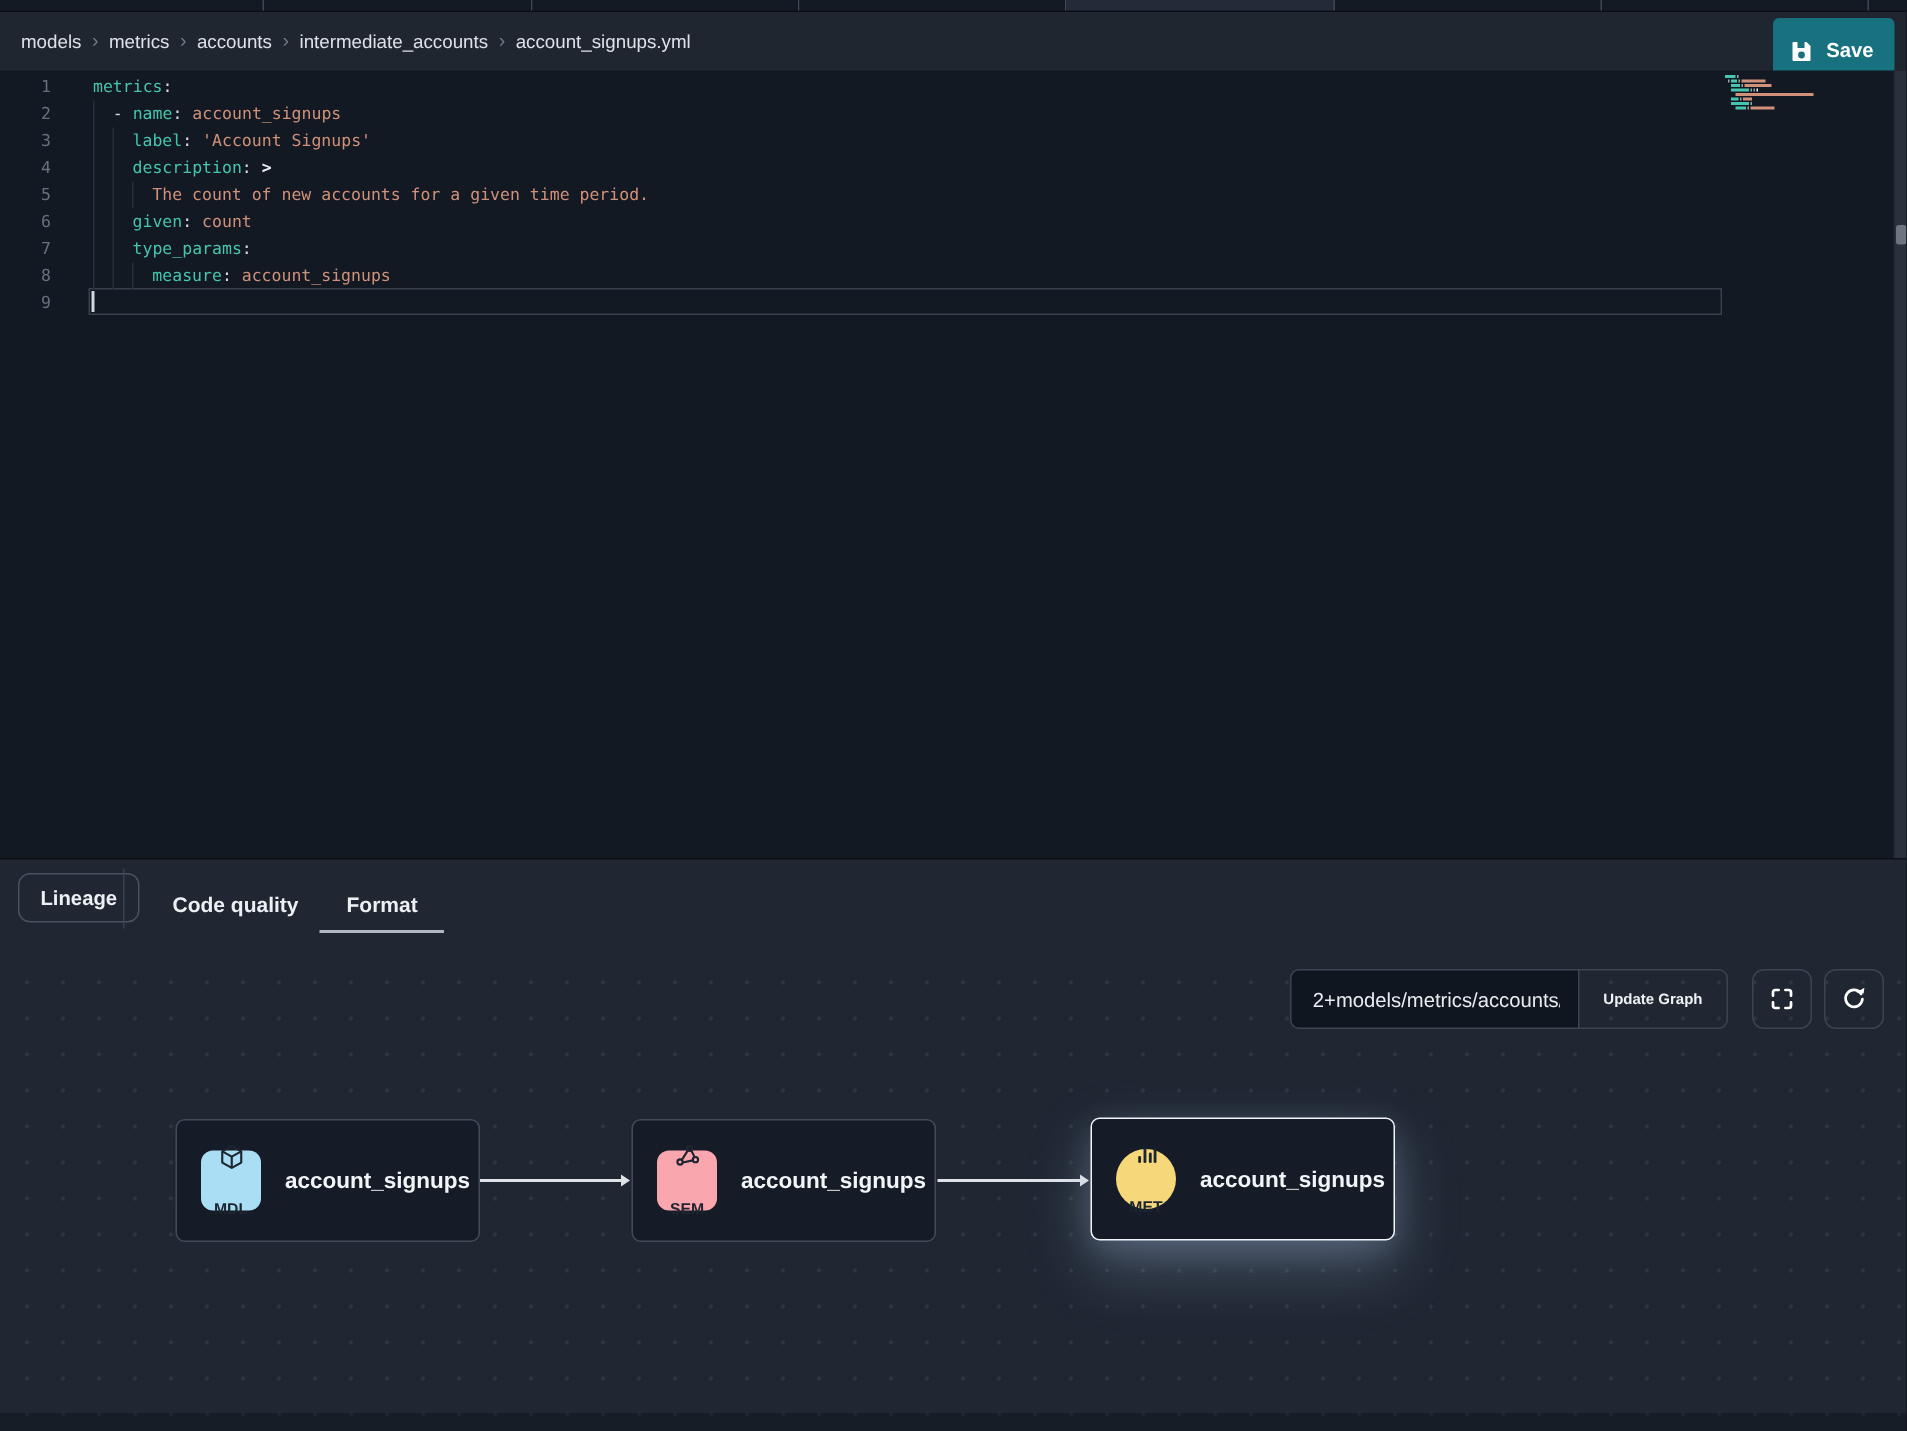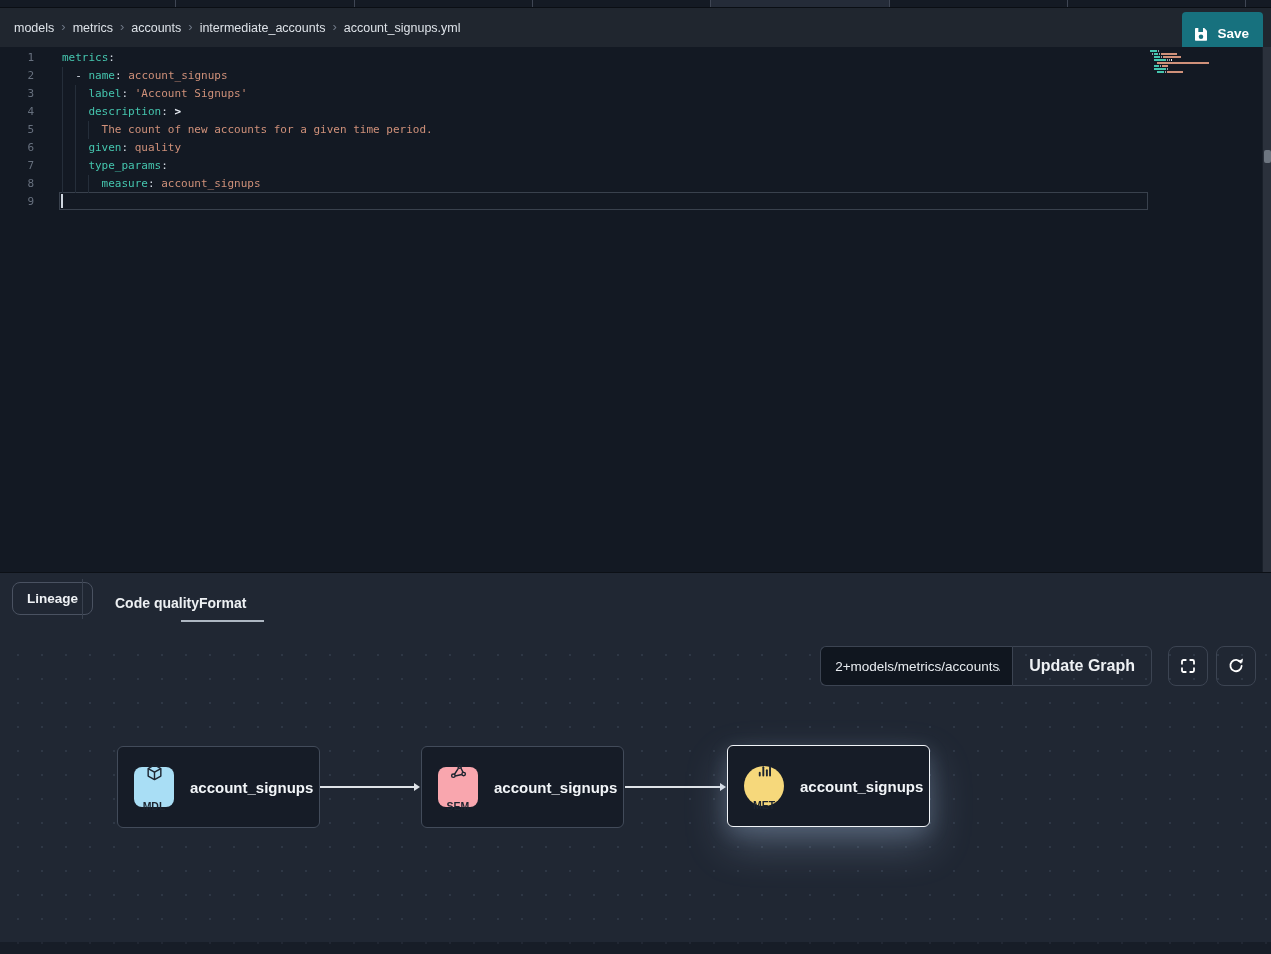--- a/index.html
+++ b/index.html
@@ -52,36 +52,36 @@
     background:#6d7580; border-radius:2px; }
 
   
   .panel { position:absolute; left:0; top:572px; width:1271px; height:382px;
     background:#202733; border-top:1px solid #0c1016; }
   .panel-tabs { position:relative; height:60px; }
   .format-btn { position:absolute; left:12px; top:9px; height:33px; padding:0 14px;
     background:transparent; color:#eef1f4; border:1px solid #4a5261; border-radius:8px;
     font-size:13.5px; font-weight:600; font-family:"Liberation Sans", sans-serif; cursor:pointer; }
   .vdiv { position:absolute; left:82px; top:6px; height:40px; width:1px; background:#39414f; }
-  #tabs { position:absolute; left:115px; top:0; height:60px; display:flex; }
+  #tabs { position:absolute; left:115px; top:0; height:60px; display:flex; gap:32px; }
   .tab { position:relative; height:60px; display:flex; align-items:center;
     font-size:14px; font-weight:600; color:#edf0f3; cursor:pointer; }
   .tab.active::after { content:""; position:absolute; left:-18px; right:-18px; bottom:11px;
     height:2.5px; background:#aeb7c2; }
 
   
   .graph { position:absolute; left:0; top:60px; width:1271px; height:322px;
     background-image:radial-gradient(circle, #2e3745 1px, transparent 1.4px);
     background-size:24px 24px; background-position:6px 10px; }
   .controls { position:absolute; top:13px; right:15px; display:flex; align-items:center; }
   .selector { width:192px; height:40px; background:#10161f; border:1px solid #3c4452;
     border-right:none; border-radius:6px 0 0 6px; color:#e8ecf0; font-size:13.5px;
     padding:0 12px 0 14px; font-family:"Liberation Sans", sans-serif; outline:none; }
   .update-btn { height:40px; padding:0 16px; background:transparent; color:#eef1f4;
-    border:1px solid #3c4452; border-radius:0 6px 6px 0; font-size:16px; font-weight:600;
+    border:1px solid #3c4452; border-radius:0 6px 6px 0; font-size:10px; font-weight:600;
     font-family:"Liberation Sans", sans-serif; cursor:pointer; }
   .icon-btn { width:40px; height:40px; margin-left:8px; background:transparent;
     border:1px solid #3c4452; border-radius:8px; display:flex; align-items:center;
     justify-content:center; cursor:pointer; }
   .icon-btn.first-gap { margin-left:16px; }
 
   .edge { position:absolute; height:1.5px; background:#dfe3e8; }
   .edge::after { content:""; position:absolute; right:-2px; top:-3.2px; width:0; height:0;
     border-left:6px solid #dfe3e8; border-top:4px solid transparent; border-bottom:4px solid transparent; }
 
@@ -137,21 +137,21 @@
   </div>
 
   <div class="editor">
     <div class="current-line-box"></div>
     <div id="code-lines">
         <div class="code-line"><span class="ln">1</span><span class="tok-key">metrics</span><span class="tok-punc">:</span></div>
         <div class="code-line"><span class="ln">2</span><span class="guide"></span><span class="tok-punc">- </span><span class="tok-key">name</span><span class="tok-punc">:</span><span class="tok-str"> account_signups</span></div>
         <div class="code-line"><span class="ln">3</span><span class="guide"></span><span class="guide"></span><span class="tok-key">label</span><span class="tok-punc">:</span><span class="tok-str"> 'Account Signups'</span></div>
         <div class="code-line"><span class="ln">4</span><span class="guide"></span><span class="guide"></span><span class="tok-key">description</span><span class="tok-punc">:</span><span class="tok-punc"> </span><span class="tok-op">&gt;</span></div>
         <div class="code-line"><span class="ln">5</span><span class="guide"></span><span class="guide"></span><span class="guide"></span><span class="tok-str">The count of new accounts for a given time period.</span></div>
-        <div class="code-line"><span class="ln">6</span><span class="guide"></span><span class="guide"></span><span class="tok-key">given</span><span class="tok-punc">:</span><span class="tok-str"> quality</span></div>
+        <div class="code-line"><span class="ln">6</span><span class="guide"></span><span class="guide"></span><span class="tok-key">given</span><span class="tok-punc">:</span><span class="tok-str"> count</span></div>
         <div class="code-line"><span class="ln">7</span><span class="guide"></span><span class="guide"></span><span class="tok-key">type_params</span><span class="tok-punc">:</span></div>
         <div class="code-line"><span class="ln">8</span><span class="guide"></span><span class="guide"></span><span class="guide"></span><span class="tok-key">measure</span><span class="tok-punc">:</span><span class="tok-str"> account_signups</span></div>
         <div class="code-line"><span class="ln">9</span></div>
       </div>
     <div class="cursor"></div>
     <div class="minimap" id="minimap">
         <div class="mm-row"><span class="mm-bar" style="width: 0px;"></span><span class="mm-bar" style="background: rgb(69, 197, 174); width: 7.35px; margin-right: 1px;"></span><span class="mm-bar" style="background: rgb(154, 163, 173); width: 1.05px; margin-right: 1px;"></span></div>
         <div class="mm-row"><span class="mm-bar" style="width: 2.2px;"></span><span class="mm-bar" style="background: rgb(154, 163, 173); width: 1.05px; margin-right: 1px;"></span><span class="mm-bar" style="background: rgb(69, 197, 174); width: 4.2px; margin-right: 1px;"></span><span class="mm-bar" style="background: rgb(154, 163, 173); width: 1.05px; margin-right: 1px;"></span><span class="mm-bar" style="background: rgb(208, 145, 122); width: 15.75px; margin-right: 1px;"></span></div>
         <div class="mm-row"><span class="mm-bar" style="width: 4.4px;"></span><span class="mm-bar" style="background: rgb(69, 197, 174); width: 5.25px; margin-right: 1px;"></span><span class="mm-bar" style="background: rgb(154, 163, 173); width: 1.05px; margin-right: 1px;"></span><span class="mm-bar" style="background: rgb(208, 145, 122); width: 17.85px; margin-right: 1px;"></span></div>
         <div class="mm-row"><span class="mm-bar" style="width: 4.4px;"></span><span class="mm-bar" style="background: rgb(69, 197, 174); width: 11.55px; margin-right: 1px;"></span><span class="mm-bar" style="background: rgb(154, 163, 173); width: 1.05px; margin-right: 1px;"></span><span class="mm-bar" style="background: rgb(154, 163, 173); width: 1px; margin-right: 1px;"></span><span class="mm-bar" style="background: rgb(233, 238, 245); width: 1.05px; margin-right: 1px;"></span></div>

